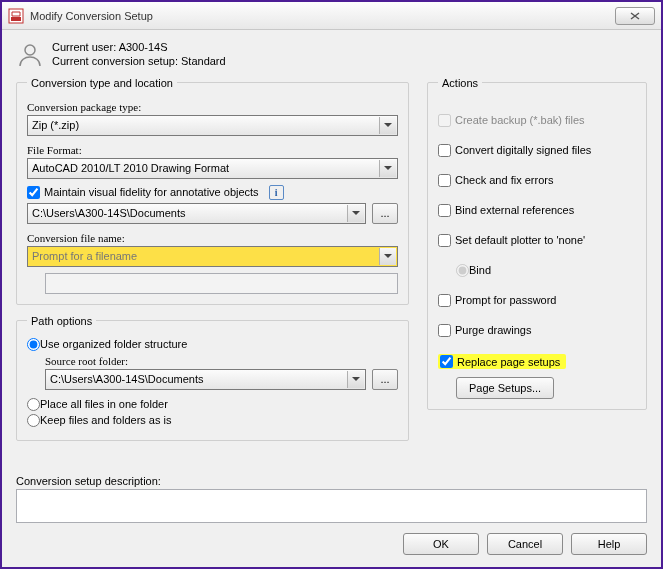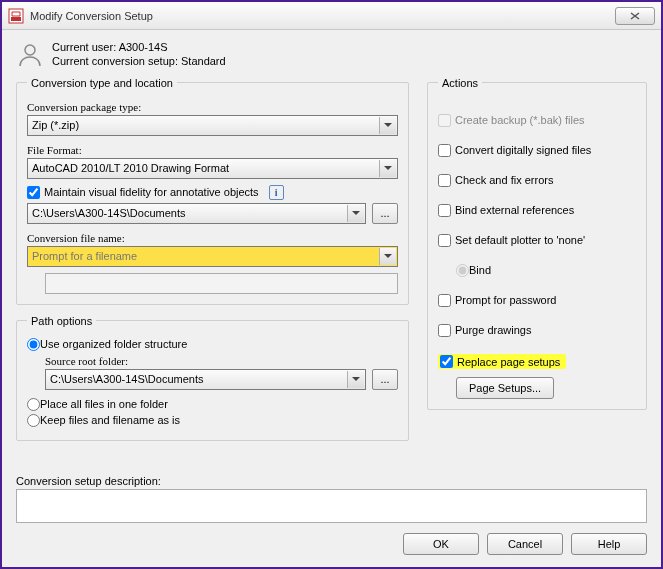--- a/index.html
+++ b/index.html
@@ -161,21 +161,21 @@
                     <span>...</span>
                   </div>
             </div>
           </div>
           <div class="radio-row" style="margin-top:8px">
             <input type="radio" name="po" style="">
             <span>Place all files in one folder</span>
           </div>
           <div class="radio-row">
             <input type="radio" name="po" style="">
-            <span>Keep files and filename as is</span>
+            <span>Keep files and folders as is</span>
           </div>
         </fieldset>
       </div>
 
       <div class="right">
         <fieldset class="actions">
           <legend>Actions</legend>
           <div class="chkrow disabled">
                 <input type="checkbox" disabled="" style="">
                 <span>Create backup (*.bak) files</span>

